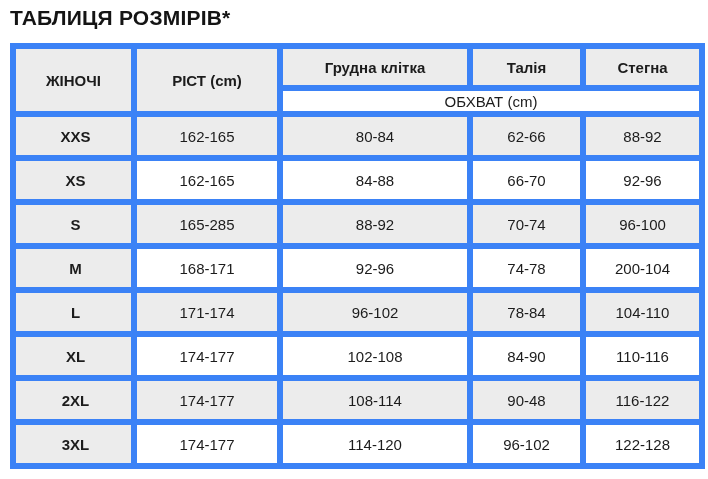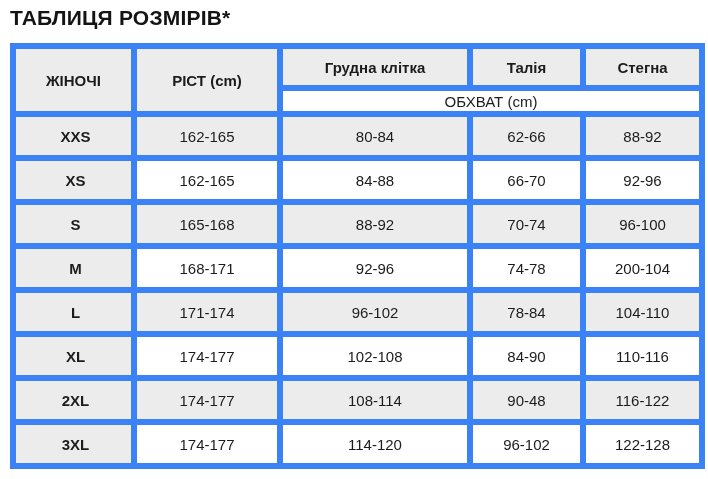--- a/index.html
+++ b/index.html
@@ -94,21 +94,21 @@
         </tr>
         <tr>
           <td class="size-col">XS</td>
           <td>162-165</td>
           <td>84-88</td>
           <td>66-70</td>
           <td>92-96</td>
         </tr>
         <tr class="alt">
           <td class="size-col">S</td>
-          <td>165-168</td>
+          <td>165-285</td>
           <td>88-92</td>
           <td>70-74</td>
           <td>96-100</td>
         </tr>
         <tr>
           <td class="size-col">M</td>
           <td>168-171</td>
           <td>92-96</td>
           <td>74-78</td>
           <td>200-104</td>

